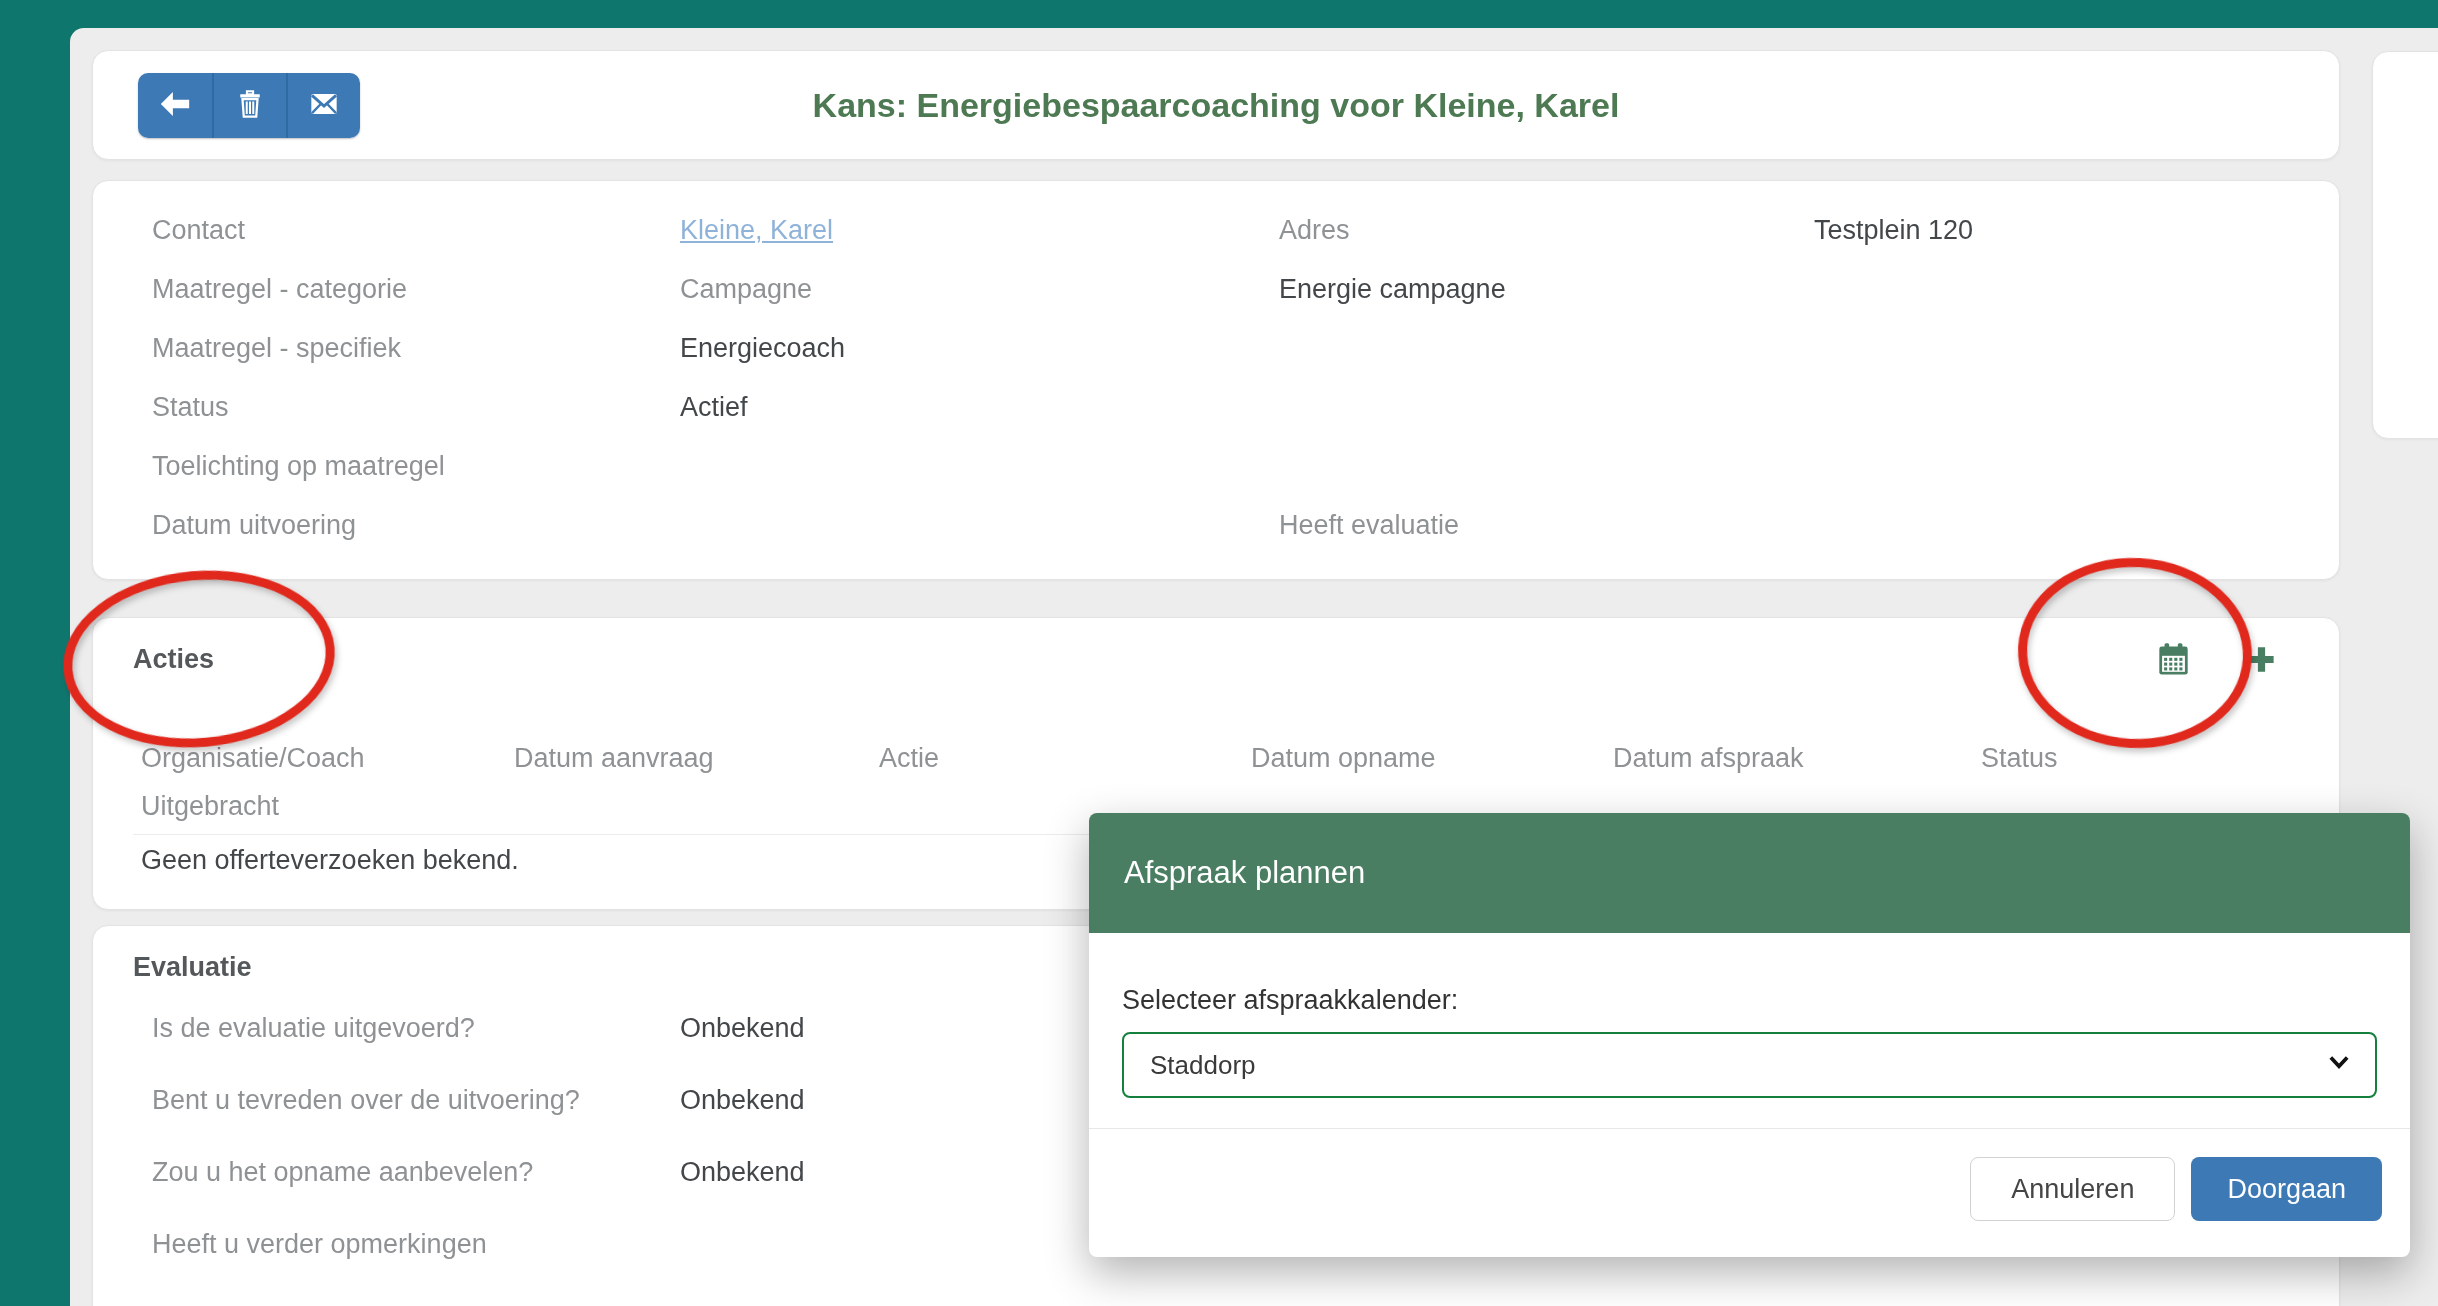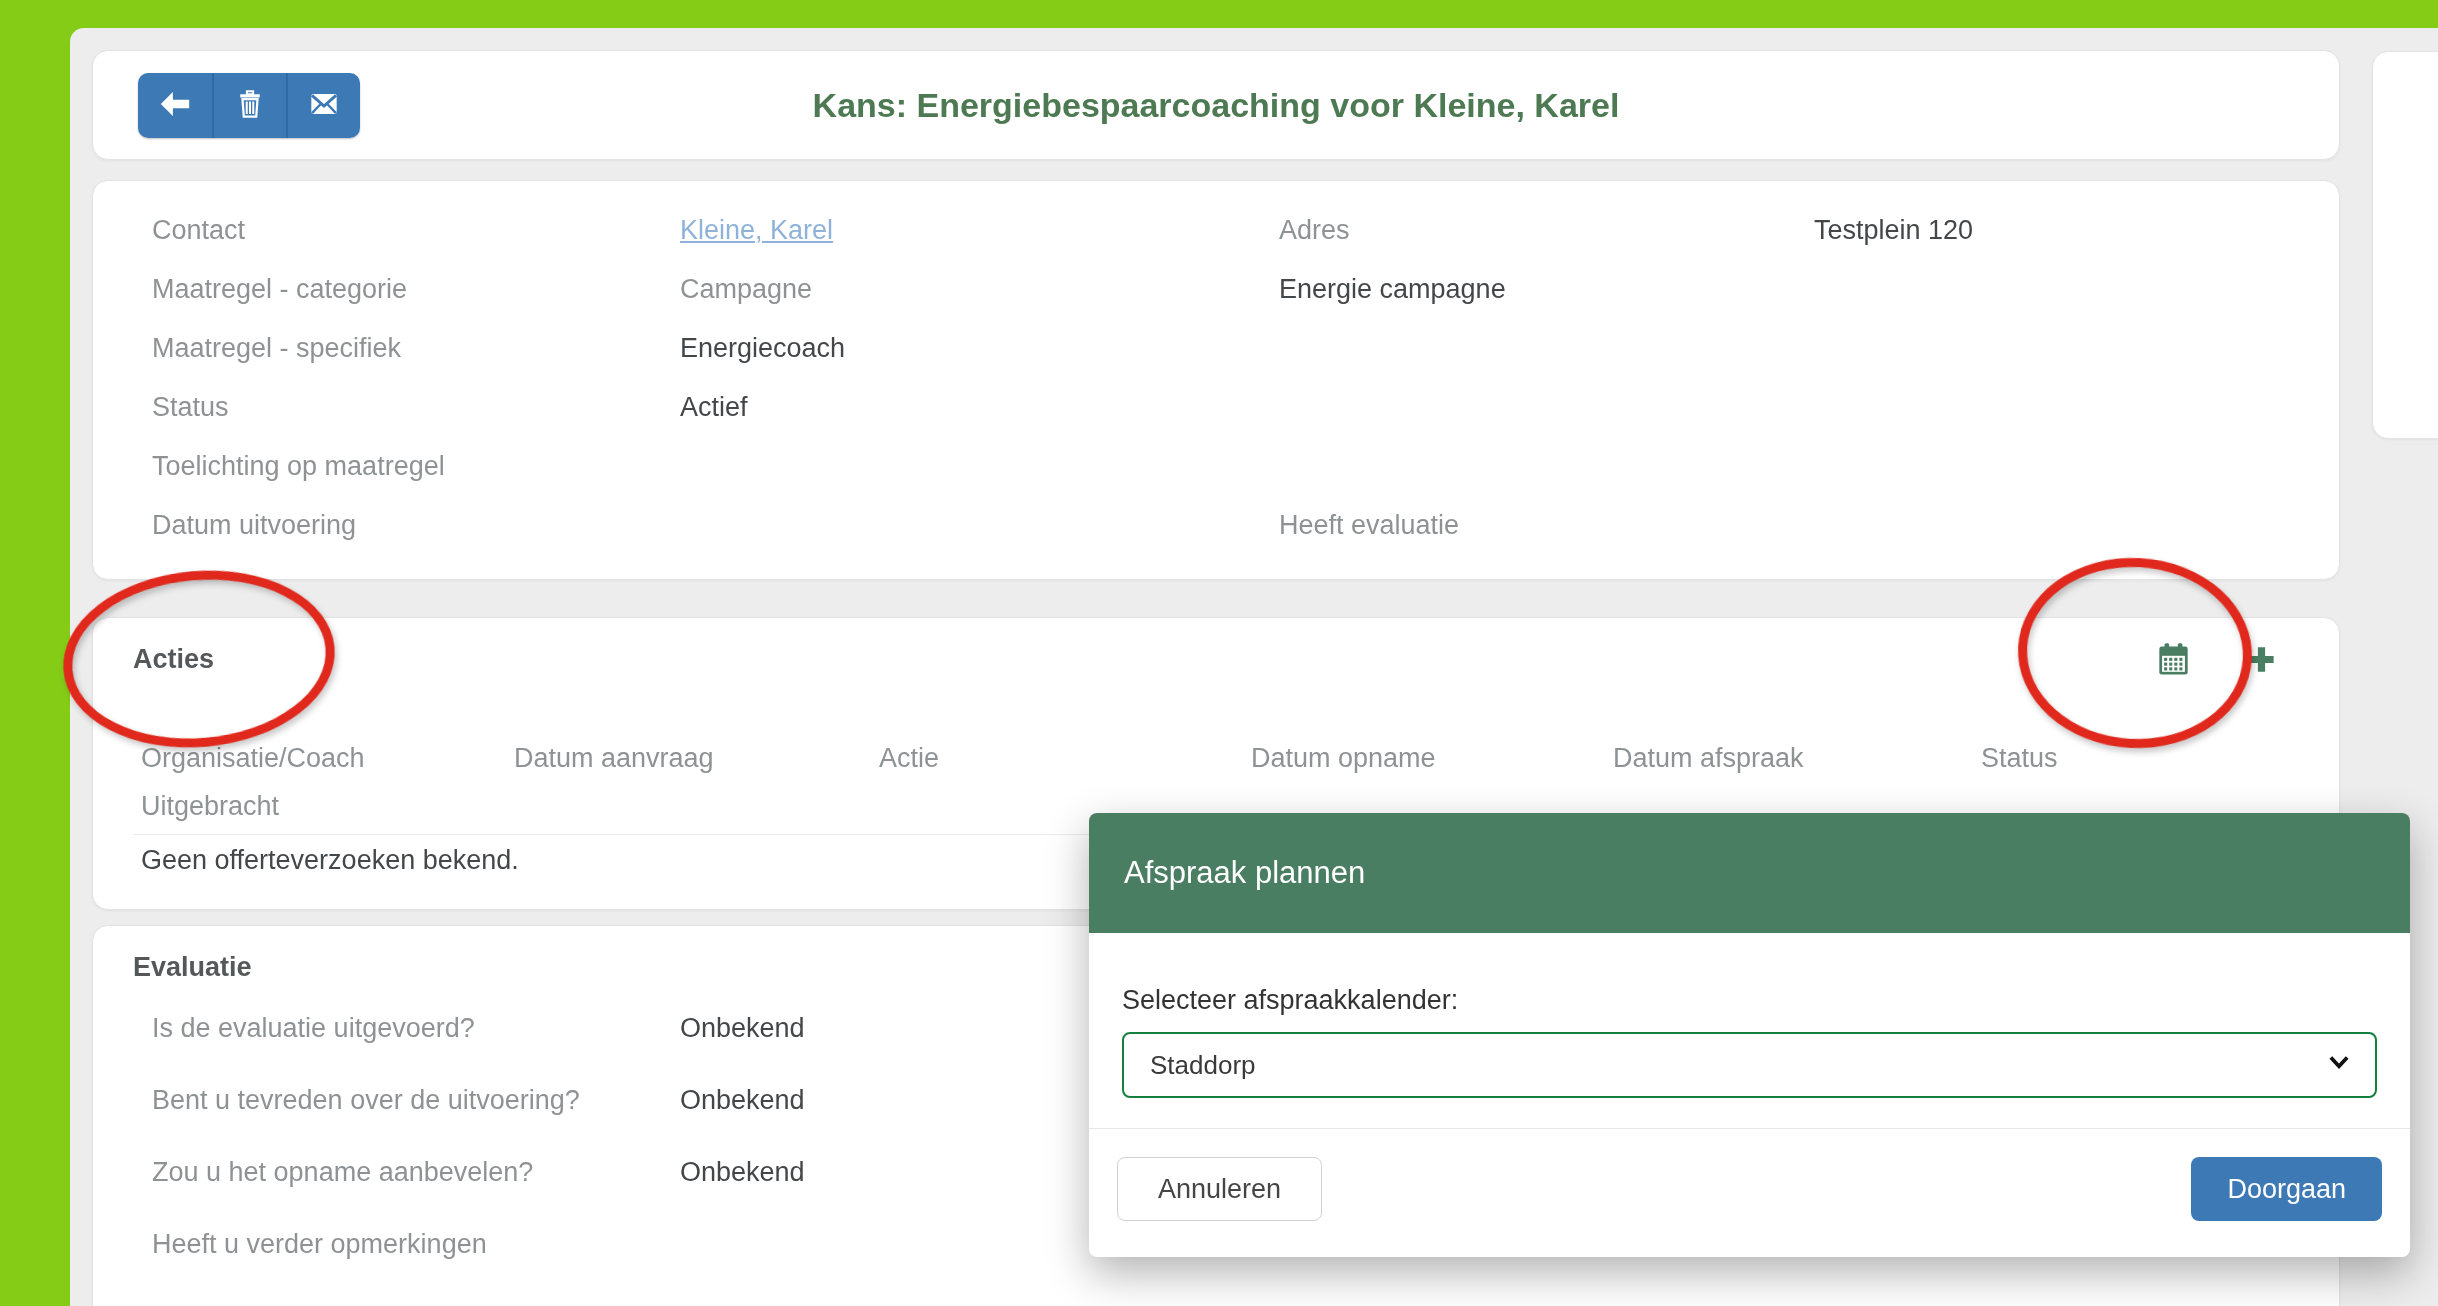--- a/index.html
+++ b/index.html
@@ -1,16 +1,16 @@
 <!DOCTYPE html>
 <html><head>
 <meta charset="utf-8">
 <style>
   html,body{margin:0;padding:0;background:#ffffff;}
-  .stage{position:relative;width:2438px;height:1306px;background:#84cc16;overflow:hidden;
+  .stage{position:relative;width:2438px;height:1306px;background:#0f766e;overflow:hidden;
          font-family:"Liberation Sans","DejaVu Sans",sans-serif;color:#43474a;}
   .content-bg{position:absolute;left:70px;top:28px;right:0;bottom:0;background:#eeedee;border-top-left-radius:14px;}
 
   .card{position:absolute;background:#ffffff;border:1px solid #e3e3e4;border-radius:16px;
         box-shadow:0 1px 3px rgba(0,0,0,0.05);}
 
   
   .card-header{left:92px;top:50px;width:2246px;height:108px;}
   .toolbar{position:absolute;left:45px;top:22px;height:65px;display:flex;border-radius:10px;overflow:hidden;
            box-shadow:0 1px 2px rgba(0,0,0,0.25);}
@@ -58,21 +58,21 @@
   .modal{position:absolute;left:1089px;top:813px;width:1321px;z-index:30;background:#ffffff;border-radius:8px;
          box-shadow:0 16px 44px rgba(0,0,0,0.30);}
   .modal-header{height:120px;background:#4a7e62;border-radius:8px 8px 0 0;display:flex;align-items:center;
                 padding:0 35px;color:#ffffff;font-size:31px;font-weight:500;}
   .modal-body{padding:52px 33px 30px 33px;}
   .modal-label{font-size:27px;color:#333333;}
   .select{margin-top:16px;height:62px;border:2px solid #15803d;border-radius:8px;background:#ffffff;
           display:flex;align-items:center;padding:0 26px;font-size:26px;color:#3a3a3a;position:relative;cursor:pointer;}
   .select .chev{position:absolute;right:22px;top:50%;transform:translateY(-50%);}
   .modal-divider{border-top:1px solid #e7e7e7;}
-  .modal-footer{padding:28px 28px 36px 28px;display:flex;justify-content:space-between;gap:16px;}
+  .modal-footer{padding:28px 28px 36px 28px;display:flex;justify-content:flex-end;gap:16px;}
   .btn{height:64px;border-radius:8px;font-size:27px;font-family:inherit;cursor:pointer;}
   .btn-cancel{background:#ffffff;border:1px solid #d2d2d2;color:#454545;padding:0 40px;}
   .btn-primary{background:#3d79b5;border:none;color:#ffffff;padding:0 36px;}
 </style>
 </head>
 <body>
 
 <div class="stage">
   <div class="content-bg"></div>
 

